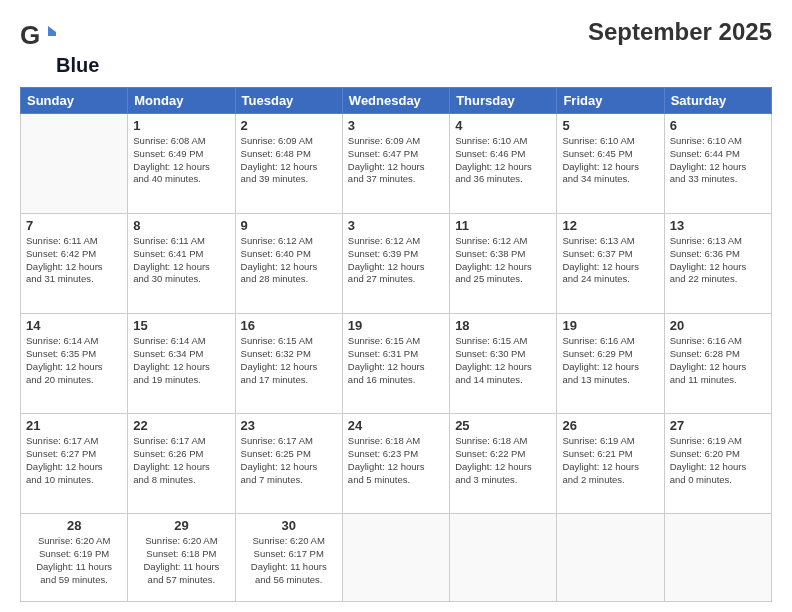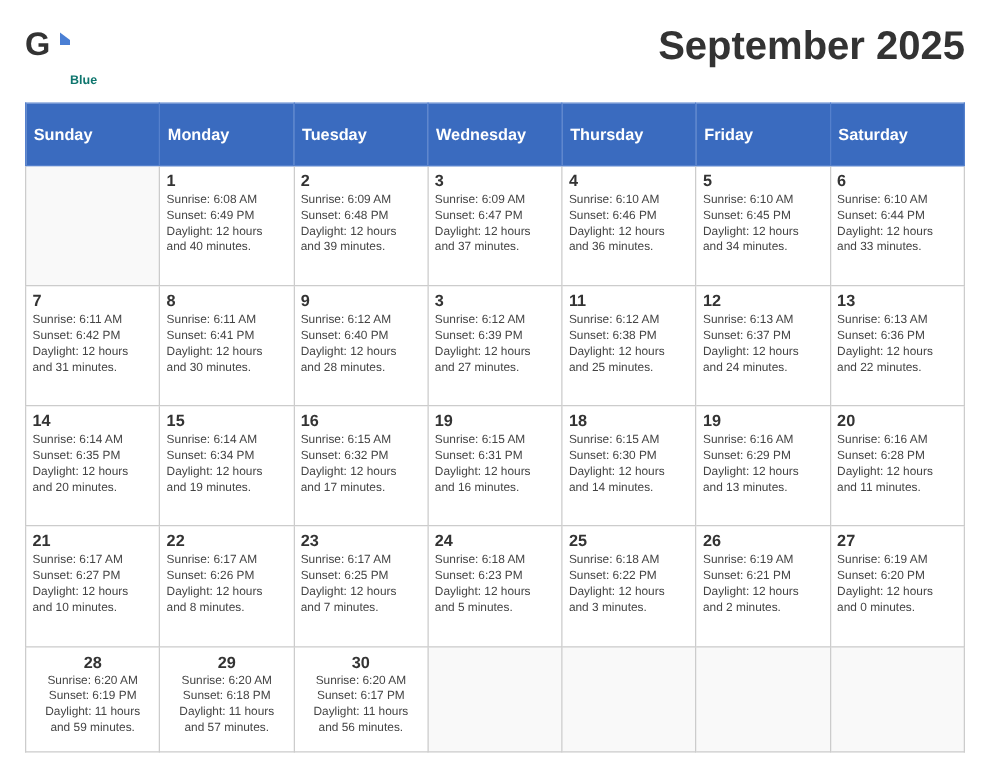--- a/index.html
+++ b/index.html
@@ -25,40 +25,40 @@
     }
     .logo {
       display: flex;
       flex-direction: column;
       align-items: flex-start;
     }
     .title-section {
       text-align: right;
     }
     .month-title {
-      font-size: 32px;
+      font-size: 24px;
       font-weight: bold;
       color: #333;
     }
     .subtitle {
       font-size: 14px;
       color: #555;
     }
     .calendar {
       flex: 1;
       border: 1px solid #ccc;
       border-collapse: collapse;
       width: 100%;
       table-layout: fixed;
     }
     .calendar th {
       background: #3a6bbf;
       color: #fff;
       text-align: left;
-      padding: 17px 6px;
+      padding: 5px 6px;
       font-size: 13px;
       font-weight: bold;
       border: 1px solid #5580cc;
     }
     .calendar td {
       vertical-align: top;
       padding: 4px 5px;
       border: 1px solid #ccc;
       font-size: 10px;
       color: #333;
@@ -90,21 +90,21 @@
   <div class="header">
     <div class="logo">
       <div style="display:flex;align-items:center;">
         <svg width="36" height="36" viewBox="0 0 36 36">
           <text x="0" y="26" font-size="26" font-weight="bold" fill="#333" font-family="Arial">G</text>
           <polygon points="28,8 36,14 28,14" fill="#4a7fd4"></polygon>
           <rect x="28" y="14" width="8" height="4" fill="#4a7fd4"></rect>
         </svg>
       </div>
       <div style="margin-left:36px;">
-        <span style="font-size:10px;font-weight:bold;color:#0f766e;">Blue</span>
+        <span style="font-size:20px;font-weight:bold;color:#0f172a;">Blue</span>
       </div>
     </div>
     <div class="title-section">
       <div class="month-title">September 2025</div>
     </div>
   </div>
 
   <table class="calendar">
     <thead>
       <tr>

